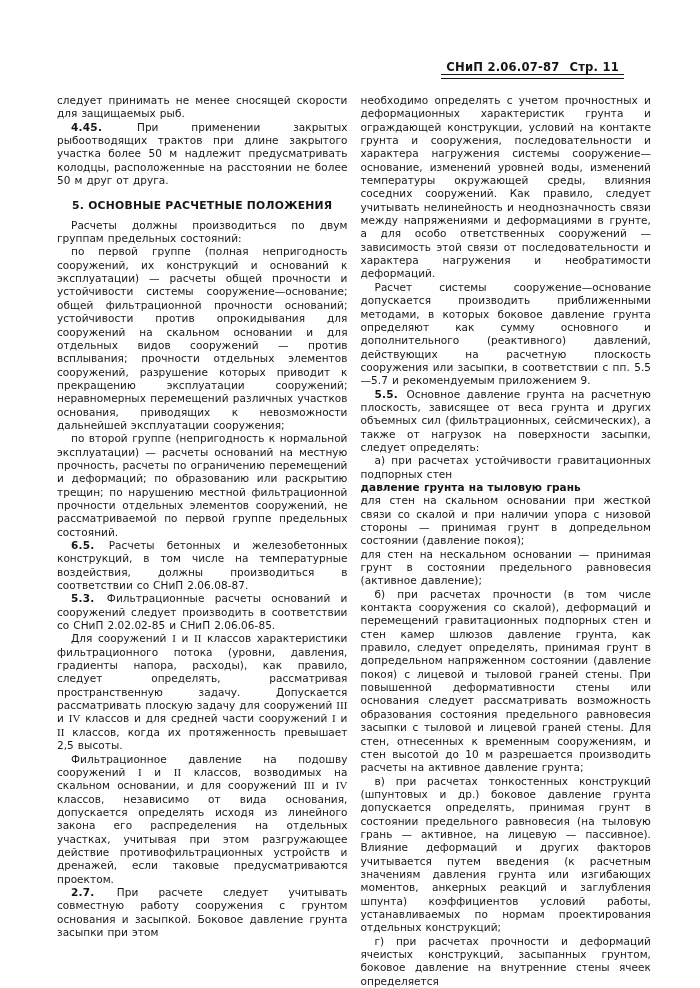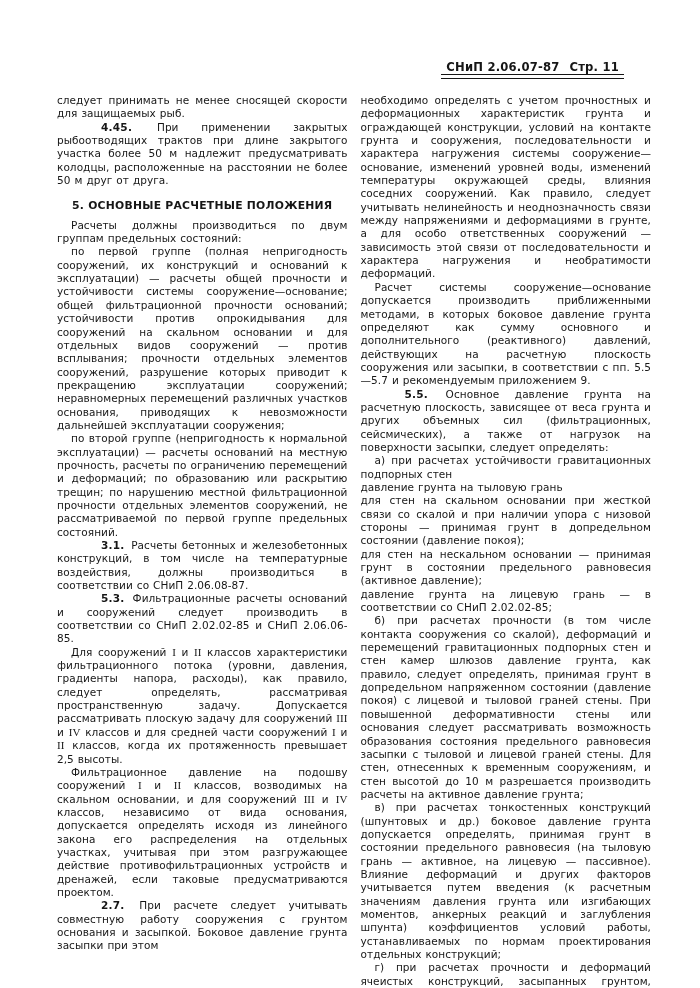--- a/index.html
+++ b/index.html
@@ -42,24 +42,24 @@
   .col p{
     margin:0;
     text-align:justify;
     font-size:10.5px;
     line-height:13.35px;
     letter-spacing:0.05px;
     word-spacing:0.6px;
   }
   .indent{text-indent:14px;}
   .flush{text-indent:0;}
-  .sub1{margin-left:5px;}
+  .sub1{margin-left:5px;font-weight:bold;}
   .sub2{margin-left:24px;}
   .gap{margin-top:6px;}
-  .pnum{letter-spacing:0.25px;padding-right:2px;margin-left:30px;}
+  .pnum{letter-spacing:0.25px;padding-right:2px;}
   .rn{font-family:"Liberation Serif",serif;font-size:11px;}
   .section-heading{
     text-align:center;
     font-weight:bold;
     font-size:10.8px;
     letter-spacing:0.25px;
     margin:12px 0 6px 0;
     line-height:13.35px;
   }
 </style>
@@ -76,37 +76,36 @@
     <div class="col">
       <div>
           <p class="flush">следует принимать не менее сносящей скорости для защищаемых рыб.</p>
           <p class="indent"><b class="pnum">4.45.</b> При применении закрытых рыбоотводящих трактов при длине закрытого участка более 50 м надлежит предусматривать колодцы, расположенные на расстоянии не более 50 м друг от друга.</p>
         </div>
       <div class="section-heading">5. ОСНОВНЫЕ РАСЧЕТНЫЕ ПОЛОЖЕНИЯ</div>
       <div>
           <p class="indent">Расчеты должны производиться по двум группам предельных состояний:</p>
           <p class="indent">по первой группе (полная непригодность сооружений, их конструкций и оснований к эксплуатации) — расчеты общей прочности и устойчивости системы сооружение—основание; общей фильтрационной прочности оснований; устойчивости против опрокидывания для сооружений на скальном основании и для отдельных видов сооружений — против всплывания; прочности отдельных элементов сооружений, разрушение которых приводит к прекращению эксплуатации сооружений; неравномерных перемещений различных участков основания, приводящих к невозможности дальнейшей эксплуатации сооружения;</p>
           <p class="indent">по второй группе (непригодность к нормальной эксплуатации) — расчеты оснований на местную прочность, расчеты по ограничению перемещений и деформаций; по образованию или раскрытию трещин; по нарушению местной фильтрационной прочности отдельных элементов сооружений, не рассматриваемой по первой группе предельных состояний.</p>
-          <p class="indent"><b class="pnum">3.1.</b> Расчеты бетонных и железобетонных конструкций, в том числе на температурные воздействия, должны производиться в соответствии со СНиП 2.06.08-87.</p>
+          <p class="indent"><b class="pnum">6.5.</b> Расчеты бетонных и железобетонных конструкций, в том числе на температурные воздействия, должны производиться в соответствии со СНиП 2.06.08-87.</p>
           <p class="indent"><b class="pnum">5.3.</b> Фильтрационные расчеты оснований и сооружений следует производить в соответствии со СНиП 2.02.02-85 и СНиП 2.06.06-85.</p>
           <p class="indent">Для сооружений <span class="rn">I</span> и <span class="rn">II</span> классов характеристики фильтрационного потока (уровни, давления, градиенты напора, расходы), как правило, следует определять, рассматривая пространственную задачу. Допускается рассматривать плоскую задачу для сооружений <span class="rn">III</span> и <span class="rn">IV</span> классов и для средней части сооружений <span class="rn">I</span> и <span class="rn">II</span> классов, когда их протяженность превышает 2,5 высоты.</p>
           <p class="indent">Фильтрационное давление на подошву сооружений <span class="rn">I</span> и <span class="rn">II</span> классов, возводимых на скальном основании, и для сооружений <span class="rn">III</span> и <span class="rn">IV</span> классов, независимо от вида основания, допускается определять исходя из линейного закона его распределения на отдельных участках, учитывая при этом разгружающее действие противофильтрационных устройств и дренажей, если таковые предусматриваются проектом.</p>
           <p class="indent"><b class="pnum">2.7.</b> При расчете следует учитывать совместную работу сооружения с грунтом основания и засыпкой. Боковое давление грунта засыпки при этом</p>
         </div>
     </div>
     <div class="col">
       <div>
           <p class="flush">необходимо определять с учетом прочностных и деформационных характеристик грунта и ограждающей конструкции, условий на контакте грунта и сооружения, последовательности и характера нагружения системы сооружение—основание, изменений уровней воды, изменений температуры окружающей среды, влияния соседних сооружений. Как правило, следует учитывать нелинейность и неоднозначность связи между напряжениями и деформациями в грунте, а для особо ответственных сооружений — зависимость этой связи от последовательности и характера нагружения и необратимости деформаций.</p>
           <p class="indent">Расчет системы сооружение—основание допускается производить приближенными методами, в которых боковое давление грунта определяют как сумму основного и дополнительного (реактивного) давлений, действующих на расчетную плоскость сооружения или засыпки, в соответствии с пп. 5.5—5.7 и рекомендуемым приложением 9.</p>
           <p class="indent"><b class="pnum">5.5.</b> Основное давление грунта на расчетную плоскость, зависящее от веса грунта и других объемных сил (фильтрационных, сейсмических), а также от нагрузок на поверхности засыпки, следует определять:</p>
           <p class="indent">а) при расчетах устойчивости гравитационных подпорных стен</p>
           <p class="sub1 gap">давление грунта на тыловую грань</p>
           <p class="sub2">для стен на скальном основании при жесткой связи со скалой и при наличии упора с низовой стороны — принимая грунт в допредельном состоянии (давление покоя);</p>
           <p class="sub2">для стен на нескальном основании — принимая грунт в состоянии предельного равновесия (активное давление);</p>
-          <p class="sub1">давление грунта на лицевую грань — в соответствии со СНиП 2.02.02-85;</p>
           <p class="indent">б) при расчетах прочности (в том числе контакта сооружения со скалой), деформаций и перемещений гравитационных подпорных стен и стен камер шлюзов давление грунта, как правило, следует определять, принимая грунт в допредельном напряженном состоянии (давление покоя) с лицевой и тыловой граней стены. При повышенной деформативности стены или основания следует рассматривать возможность образования состояния предельного равновесия засыпки с тыловой и лицевой граней стены. Для стен, отнесенных к временным сооружениям, и стен высотой до 10 м разрешается производить расчеты на активное давление грунта;</p>
           <p class="indent">в) при расчетах тонкостенных конструкций (шпунтовых и др.) боковое давление грунта допускается определять, принимая грунт в состоянии предельного равновесия (на тыловую грань — активное, на лицевую — пассивное). Влияние деформаций и других факторов учитывается путем введения (к расчетным значениям давления грунта или изгибающих моментов, анкерных реакций и заглубления шпунта) коэффициентов условий работы, устанавливаемых по нормам проектирования отдельных конструкций;</p>
           <p class="indent">г) при расчетах прочности и деформаций ячеистых конструкций, засыпанных грунтом, боковое давление на внутренние стены ячеек определяется</p>
         </div>
     </div>
   </div>
 
 </div>
 
 </body></html>

